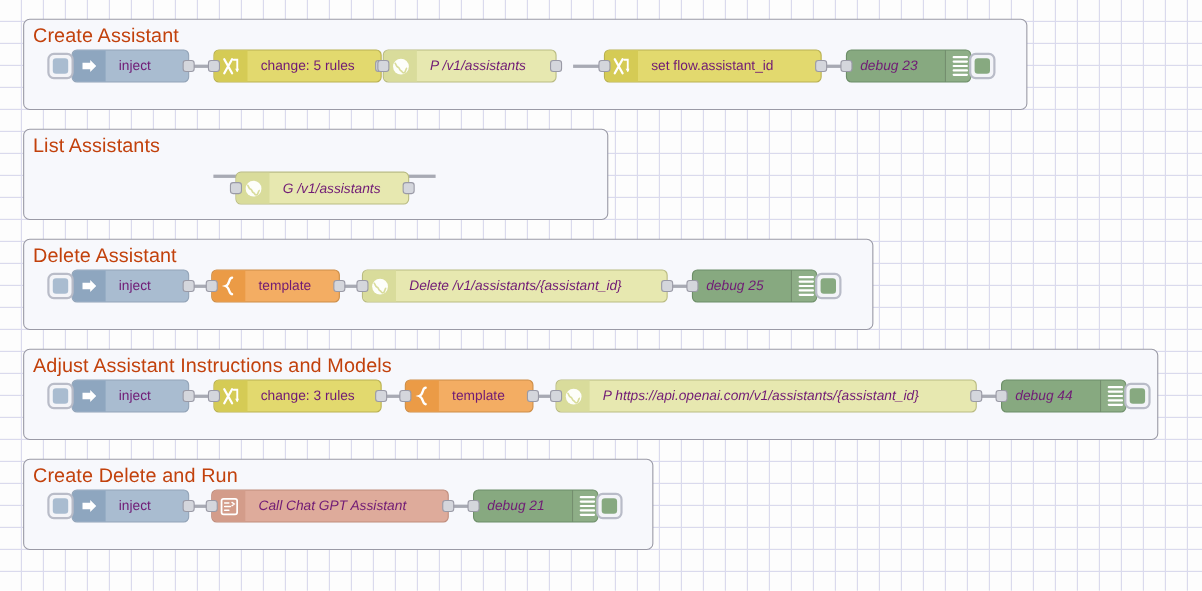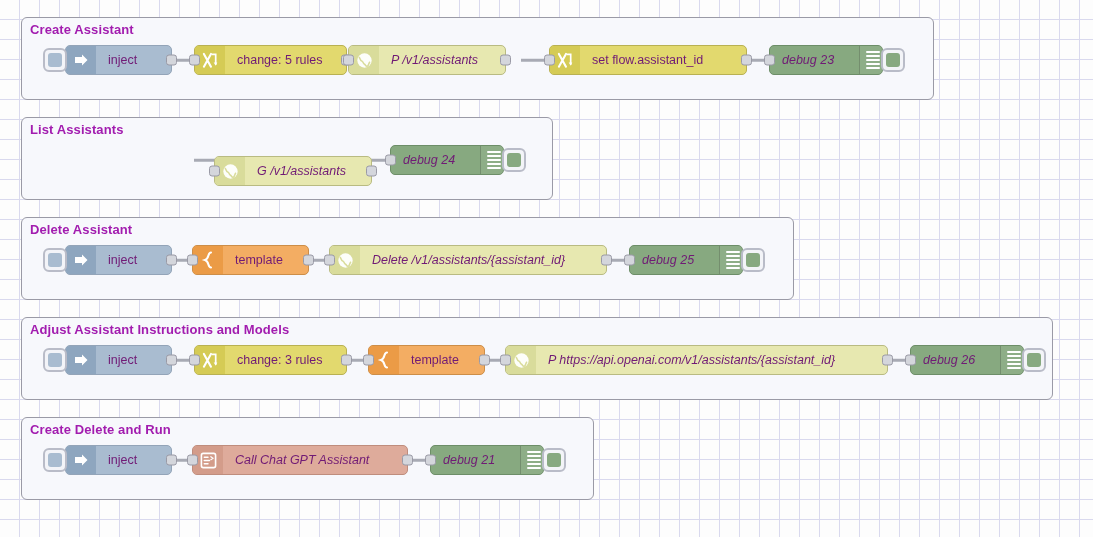--- a/index.html
+++ b/index.html
@@ -44,25 +44,24 @@
     box-sizing: border-box;
     background: #f7f8fc;
     border: 1.5px solid #9a9aa6;
     border-radius: 6px;
     z-index: 2;
   }
   .group-label {
     position: absolute;
     left: 8px;
     top: 4px;
-    font-size: 13px;
-    color: #a21caf;
+    font-size: 18px;
+    color: #c2410c;
     white-space: nowrap;
     letter-spacing: 0.1px;
-    font-weight: bold;
   }
 
   
   .node {
     position: absolute;
     box-sizing: border-box;
     height: 30px;
     border-radius: 5px;
     border: 1px solid #9a9aa6;
     display: flex;
@@ -293,36 +292,20 @@
     <div class="node-icon">
       <svg width="17" height="17" viewBox="0 0 18 18">
         <circle cx="9" cy="9" r="7.6" fill="#fff" opacity="0.95"></circle>
         <path d="M3 5.5 C5 7 4 9 6 9.5 C8 10 7 12 9 13 C10.5 13.8 10 15.5 12 15 C14 14.5 13 11 15 10.5" stroke="#d9dc9b" stroke-width="1.6" fill="none"></path>
       </svg>
     </div>
     <div class="node-label italic">G /v1/assistants</div>
     <div class="port out"></div>
   </div>
 
-  <div class="node n-debug" style="left:390px; top:145px; width:114px;">
-    <div class="port in"></div>
-    <div class="node-label italic">debug 24</div>
-    <div class="debug-lines">
-      <div class="bars">
-          <i></i>
-          <i></i>
-          <i></i>
-          <i></i>
-          <i></i>
-        </div>
-    </div>
-    <div class="debug-toggle">
-        <span></span>
-      </div>
-  </div>
 
   <div class="group" style="left:21px; top:217px; width:773px; height:83px;">
     <div class="group-label">Delete Assistant</div>
   </div>
 
   <div class="wire" style="left:166px; top:260px; width:32px;"></div>
   <div class="wire" style="left:303px; top:260px; width:32px;"></div>
   <div class="wire" style="left:601px; top:260px; width:32px;"></div>
 
   <div class="node n-inject" style="left:65px; top:245px; width:107px;">
@@ -431,21 +414,21 @@
         <circle cx="9" cy="9" r="7.6" fill="#fff" opacity="0.95"></circle>
         <path d="M3 5.5 C5 7 4 9 6 9.5 C8 10 7 12 9 13 C10.5 13.8 10 15.5 12 15 C14 14.5 13 11 15 10.5" stroke="#d9dc9b" stroke-width="1.6" fill="none"></path>
       </svg>
     </div>
     <div class="node-label italic">P https://api.openai.com/v1/assistants/{assistant_id}</div>
     <div class="port out"></div>
   </div>
 
   <div class="node n-debug" style="left:910px; top:345px; width:114px;">
     <div class="port in"></div>
-    <div class="node-label italic">debug 26</div>
+    <div class="node-label italic">debug 44</div>
     <div class="debug-lines">
       <div class="bars">
           <i></i>
           <i></i>
           <i></i>
           <i></i>
           <i></i>
         </div>
     </div>
     <div class="debug-toggle">

